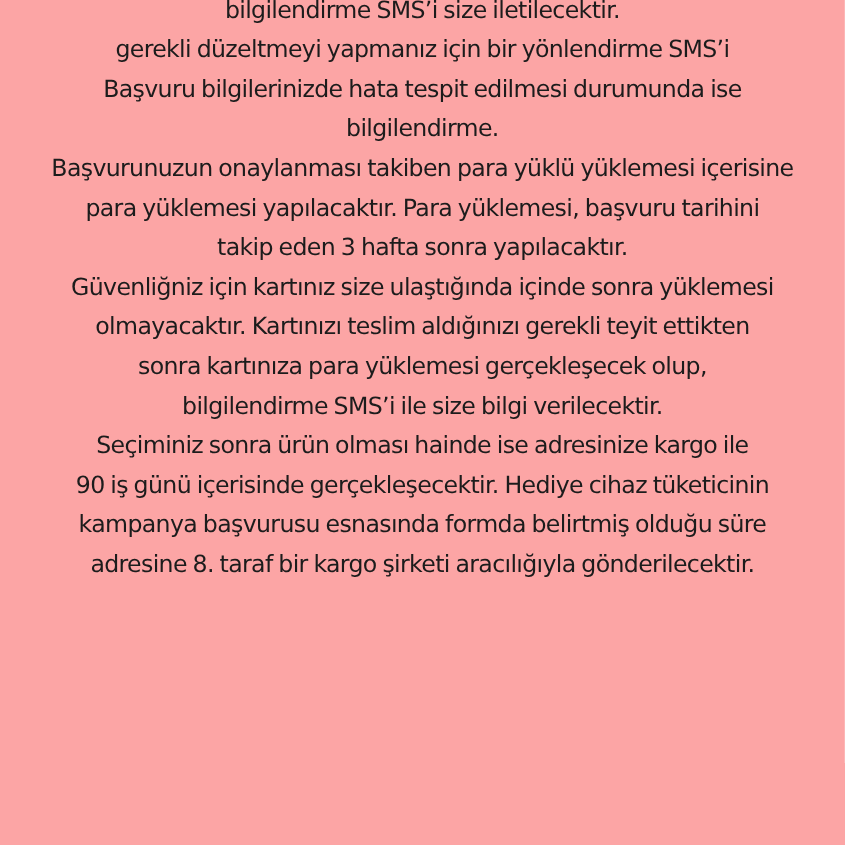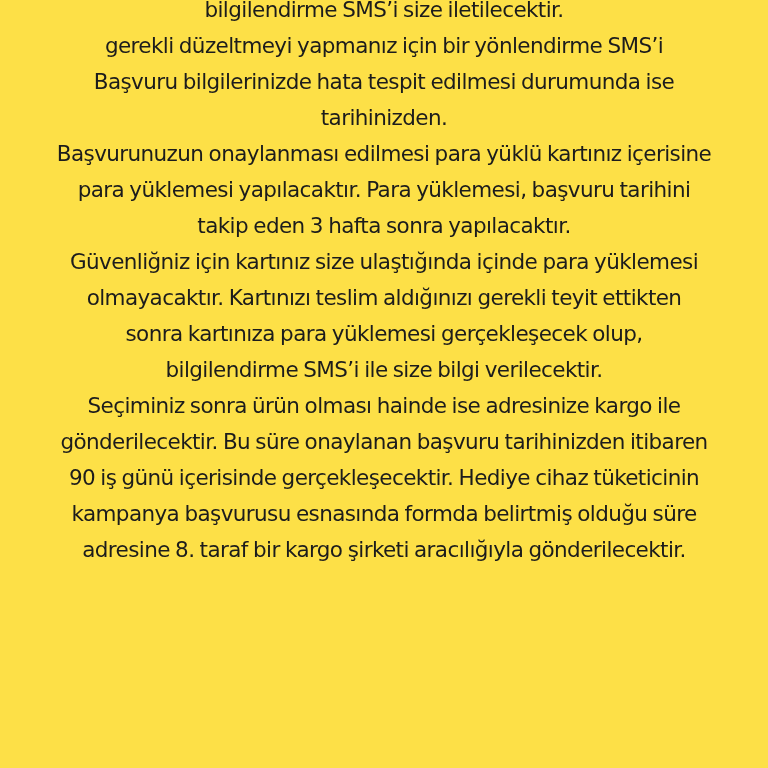--- a/index.html
+++ b/index.html
@@ -13,21 +13,21 @@
     overflow: hidden;
     position: relative;
   }
   .viewport {
     position: absolute;
     left: 0;
     top: 0;
     width: 768px;
     height: 768px;
     overflow: hidden;
-    background: #fde047;
+    background: #fca5a5;
   }
   .content {
     position: absolute;
     left: 0;
     top: -8px;
     width: 768px;
     text-align: center;
     font-family: "DejaVu Sans", sans-serif;
     font-size: 21.5px;
     line-height: 36px;
@@ -51,38 +51,37 @@
 <div class="viewport">
   <div class="content">
 
     <p class="para">
       <span class="line">bilgilendirme SMS’i size iletilecektir.</span>
     </p>
 
     <p class="para">
       <span class="line">gerekli düzeltmeyi yapmanız için bir yönlendirme SMS’i</span>
       <span class="line">Başvuru bilgilerinizde hata tespit edilmesi durumunda ise</span>
-      <span class="line">tarihinizden.</span>
+      <span class="line">bilgilendirme.</span>
     </p>
 
     <p class="para">
-      <span class="line">Başvurunuzun onaylanması edilmesi para yüklü kartınız içerisine</span>
+      <span class="line">Başvurunuzun onaylanması takiben para yüklü yüklemesi içerisine</span>
       <span class="line">para yüklemesi yapılacaktır. Para yüklemesi, başvuru tarihini</span>
       <span class="line">takip eden 3 hafta sonra yapılacaktır.</span>
     </p>
 
     <p class="para">
-      <span class="line">Güvenliğniz için kartınız size ulaştığında içinde para yüklemesi</span>
+      <span class="line">Güvenliğniz için kartınız size ulaştığında içinde sonra yüklemesi</span>
       <span class="line">olmayacaktır. Kartınızı teslim aldığınızı gerekli teyit ettikten</span>
       <span class="line">sonra kartınıza para yüklemesi gerçekleşecek olup,</span>
       <span class="line">bilgilendirme SMS’i ile size bilgi verilecektir.</span>
     </p>
 
     <p class="para">
       <span class="line">Seçiminiz sonra ürün olması hainde ise adresinize kargo ile</span>
-      <span class="line">gönderilecektir. Bu süre onaylanan başvuru tarihinizden itibaren</span>
       <span class="line">90 iş günü içerisinde gerçekleşecektir. Hediye cihaz tüketicinin</span>
       <span class="line">kampanya başvurusu esnasında formda belirtmiş olduğu süre</span>
       <span class="line">adresine 8. taraf bir kargo şirketi aracılığıyla gönderilecektir.</span>
     </p>
 
   </div>
 </div>
 
 </body></html>

